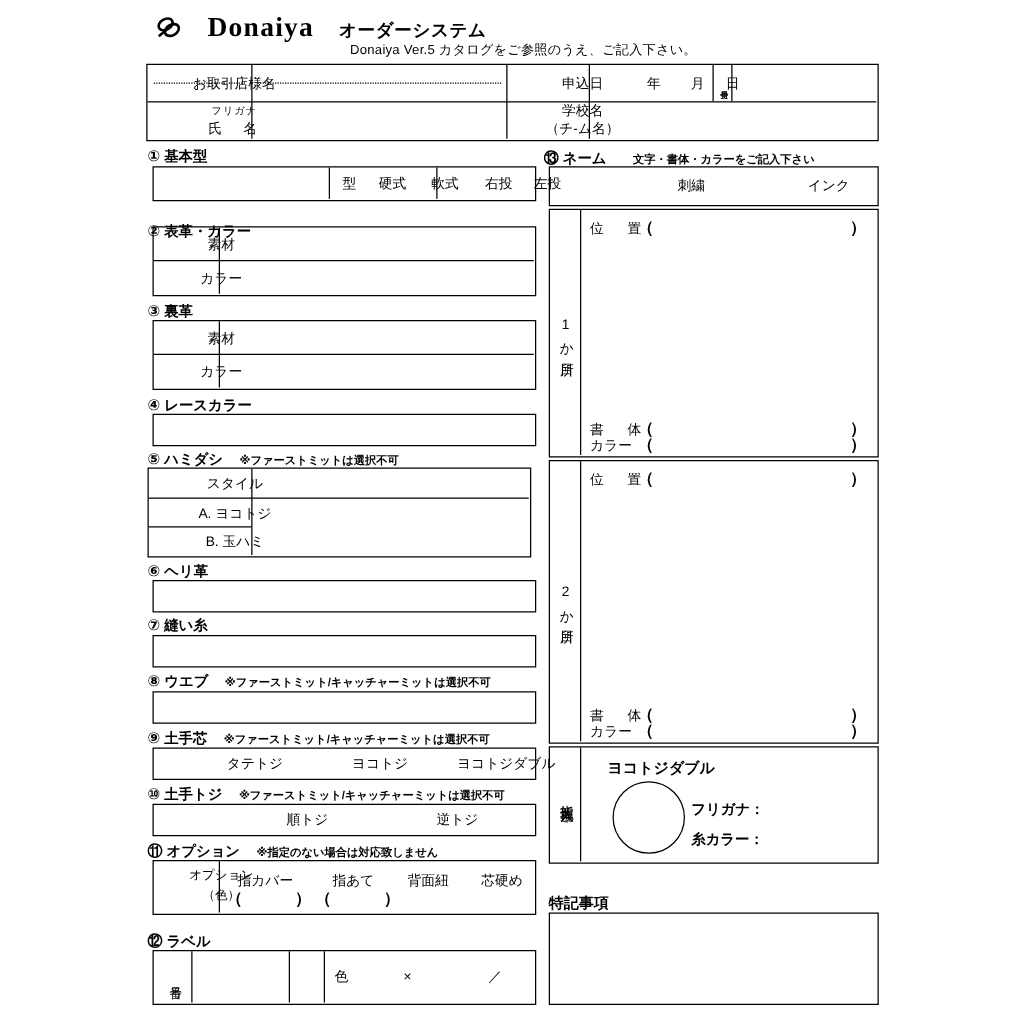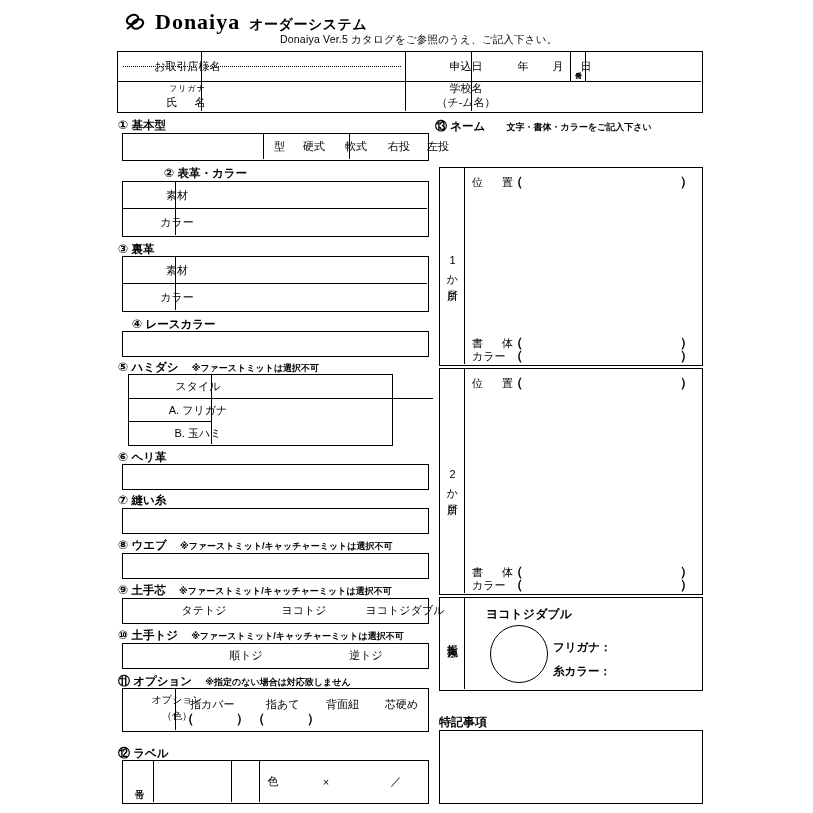--- a/index.html
+++ b/index.html
@@ -4,21 +4,21 @@
 <style>
   html,body{margin:0;padding:0;}
   body{
     width:813px;height:813px;background:#ffffff;
     font-family:"Liberation Sans","DejaVu Sans",sans-serif;
     color:#000;overflow:hidden;position:relative;
   }
   .page{position:absolute;left:0;top:0;width:813px;height:813px;}
 
   
-  .brandrow{position:absolute;left:124px;top:11px;display:flex;align-items:flex-end;gap:9px;}
+  .brandrow{position:absolute;left:124px;top:11px;display:flex;align-items:flex-end;gap:20px;}
   .logo-mark{width:22px;height:22px;position:relative;}
   .brand-name{font-family:"Liberation Serif","DejaVu Serif",serif;font-size:22px;font-weight:bold;letter-spacing:1px;line-height:1;}
   .brand-sub{font-size:14px;font-weight:bold;line-height:1;padding-bottom:2px;letter-spacing:.5px;}
   .subtitle{position:absolute;left:280px;top:33px;font-size:10.5px;letter-spacing:.2px;}
 
   
   .tbl{position:absolute;border:1.6px solid #000;box-sizing:border-box;}
   .cell{position:absolute;box-sizing:border-box;display:flex;align-items:center;justify-content:center;font-size:11px;margin-left:28px;}
   .vline{position:absolute;width:1.4px;background:#000;}
   .hline{position:absolute;height:1.4px;background:#000;}
@@ -90,21 +90,21 @@
   <div class="tbl" style="left:122px;top:133px;width:307px;height:28px;">
     <div class="vline" style="left:140px;top:0;height:25px;"></div>
     <div class="vline" style="left:226px;top:0;height:25px;"></div>
     <div class="cell" style="left:95px;top:0;width:42px;height:25px;justify-content:flex-end;padding-right:3px;">型</div>
     <div class="cell" style="left:142px;top:0;width:42px;height:25px;">硬式</div>
     <div class="cell" style="left:184px;top:0;width:42px;height:25px;">軟式</div>
     <div class="cell" style="left:228px;top:0;width:40px;height:25px;">右投</div>
     <div class="cell" style="left:268px;top:0;width:38px;height:25px;">左投</div>
   </div>
 
-  <div class="sec-title" style="left:118px;top:166px;margin-left:46px;">
+  <div class="sec-title" style="left:118px;top:178px;">
     <span class="circnum">②</span>
     <span>表革・カラー</span>
   </div>
   <div class="tbl" style="left:122px;top:181px;width:307px;height:56px;">
     <div class="vline" style="left:52px;top:0;height:53px;"></div>
     <div class="hline" style="left:0;top:26px;width:304px;"></div>
     <div class="cell" style="left:0;top:0;width:52px;height:26px;">素材</div>
     <div class="cell" style="left:52px;top:0;width:252px;height:26px;"></div>
     <div class="cell" style="left:0;top:27px;width:52px;height:26px;">カラー</div>
     <div class="cell" style="left:52px;top:27px;width:252px;height:26px;"></div>
@@ -116,39 +116,39 @@
   </div>
   <div class="tbl" style="left:122px;top:256px;width:307px;height:56px;">
     <div class="vline" style="left:52px;top:0;height:53px;"></div>
     <div class="hline" style="left:0;top:26px;width:304px;"></div>
     <div class="cell" style="left:0;top:0;width:52px;height:26px;">素材</div>
     <div class="cell" style="left:52px;top:0;width:252px;height:26px;"></div>
     <div class="cell" style="left:0;top:27px;width:52px;height:26px;">カラー</div>
     <div class="cell" style="left:52px;top:27px;width:252px;height:26px;"></div>
   </div>
 
-  <div class="sec-title" style="left:132px;top:317px;">
+  <div class="sec-title" style="left:118px;top:317px;">
     <span class="circnum">④</span>
     <span>レースカラー</span>
   </div>
   <div class="tbl" style="left:122px;top:331px;width:307px;height:26px;">
     <div class="cell" style="left:0;top:0;width:304px;height:23px;"></div>
   </div>
 
   <div class="sec-title" style="left:118px;top:360px;">
     <span class="circnum">⑤</span>
     <span>ハミダシ</span>
     <span class="sec-note">※ファーストミットは選択不可</span>
   </div>
-  <div class="tbl" style="left:128px;top:374px;width:265px;height:72px;">
+  <div class="tbl" style="left:118px;top:374px;width:307px;height:72px;">
     <div class="vline" style="left:82px;top:0;height:69px;"></div>
     <div class="hline" style="left:0;top:23px;width:304px;"></div>
     <div class="hline" style="left:0;top:46px;width:82px;"></div>
     <div class="cell" style="left:0;top:0;width:82px;height:23px;">スタイル</div>
-    <div class="cell" style="left:0;top:24px;width:82px;height:22px;">A.  フリガナ</div>
+    <div class="cell" style="left:0;top:24px;width:82px;height:22px;">A.  ヨコトジ</div>
     <div class="cell" style="left:0;top:47px;width:82px;height:22px;">B.  玉ハミ</div>
     <div class="cell" style="left:82px;top:24px;width:222px;height:45px;"></div>
   </div>
 
   <div class="sec-title" style="left:118px;top:450px;">
     <span class="circnum">⑥</span>
     <span>ヘリ革</span>
   </div>
   <div class="tbl" style="left:122px;top:464px;width:307px;height:26px;">
     <div class="cell" style="left:0;top:0;width:304px;height:23px;"></div>
@@ -225,20 +225,24 @@
     <div class="cell" style="left:155px;top:0;width:40px;height:41px;">×</div>
     <div class="cell" style="left:225px;top:0;width:40px;height:41px;">／</div>
   </div>
 
   <div class="sec-title" style="left:435px;top:118px;">
     <span class="circnum">⑬</span>
     <span>ネーム</span>
     <span class="sec-note" style="margin-left:18px;">文字・書体・カラーをご記入下さい</span>
   </div>
 
+  <div class="tbl" style="left:439px;top:133px;width:264px;height:32px;">
+    <div class="cell" style="left:40px;top:0;width:90px;height:29px;">刺繍</div>
+    <div class="cell" style="left:150px;top:0;width:90px;height:29px;">インク</div>
+  </div>
 
   <div class="tbl" style="left:439px;top:167px;width:264px;height:199px;">
     <div class="vline" style="left:24px;top:0;height:196px;"></div>
     <div class="vtext" style="left:2px;top:55px;width:20px;height:90px;">1か所目</div>
     <div class="lbl lbl-sp" style="left:32px;top:7px;">位　置</div>
     <div class="lbl bold" style="left:70px;top:5px;font-size:13px;">（</div>
     <div class="lbl bold" style="left:240px;top:5px;font-size:13px;">）</div>
     <div class="cell" style="left:32px;top:28px;width:220px;height:140px;"></div>
     <div class="lbl lbl-sp" style="left:32px;top:168px;">書　体</div>
     <div class="lbl bold" style="left:70px;top:166px;font-size:13px;">（</div>

